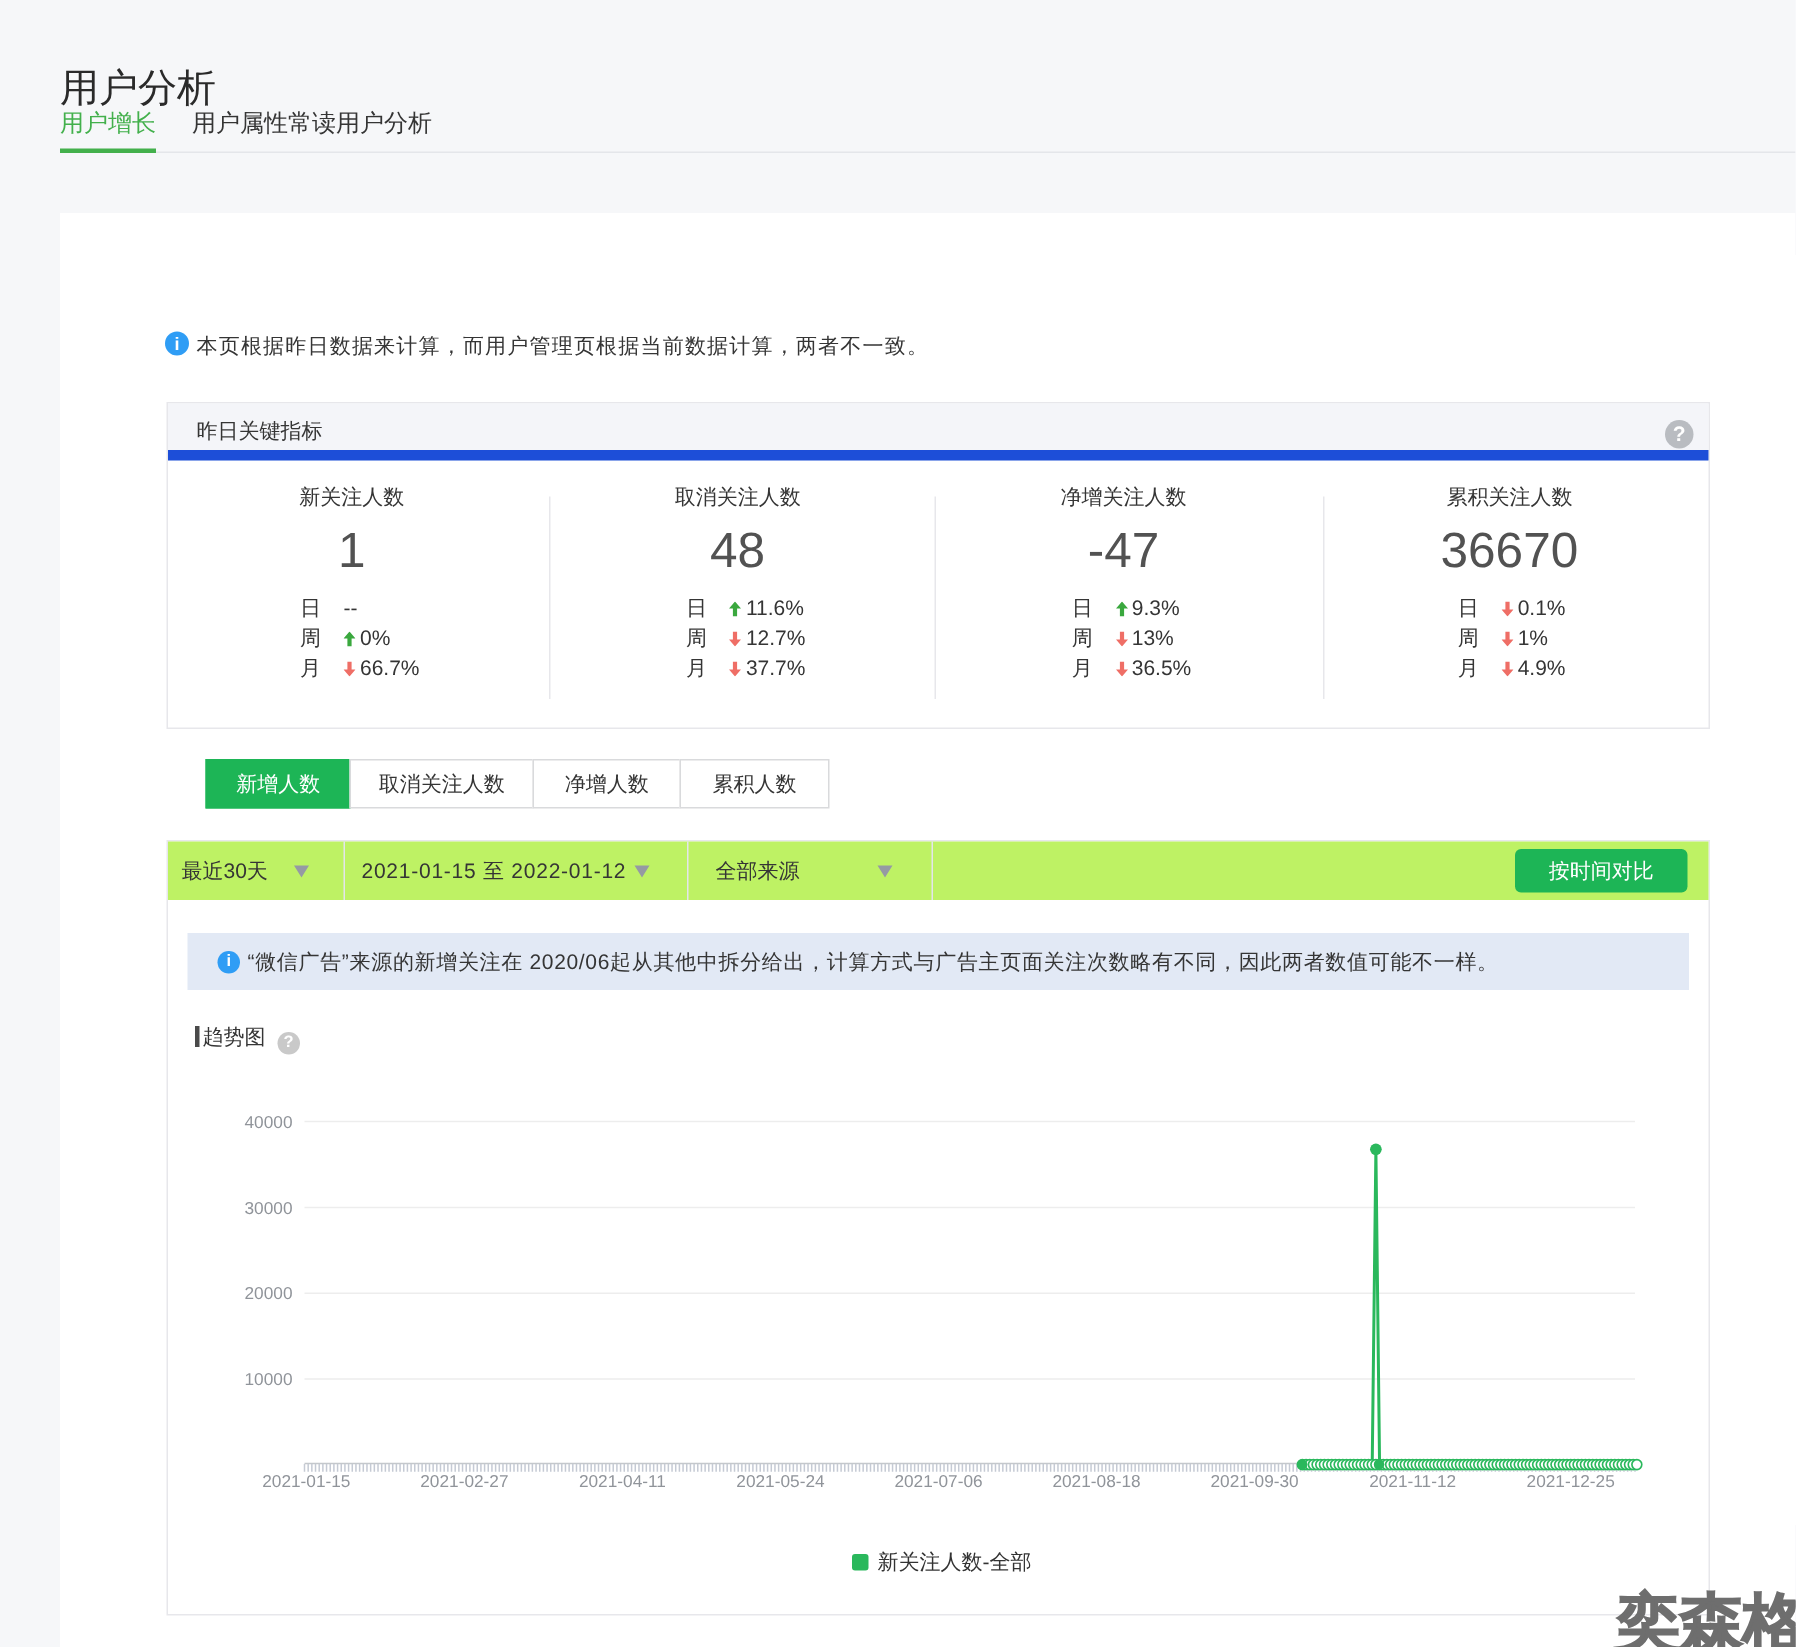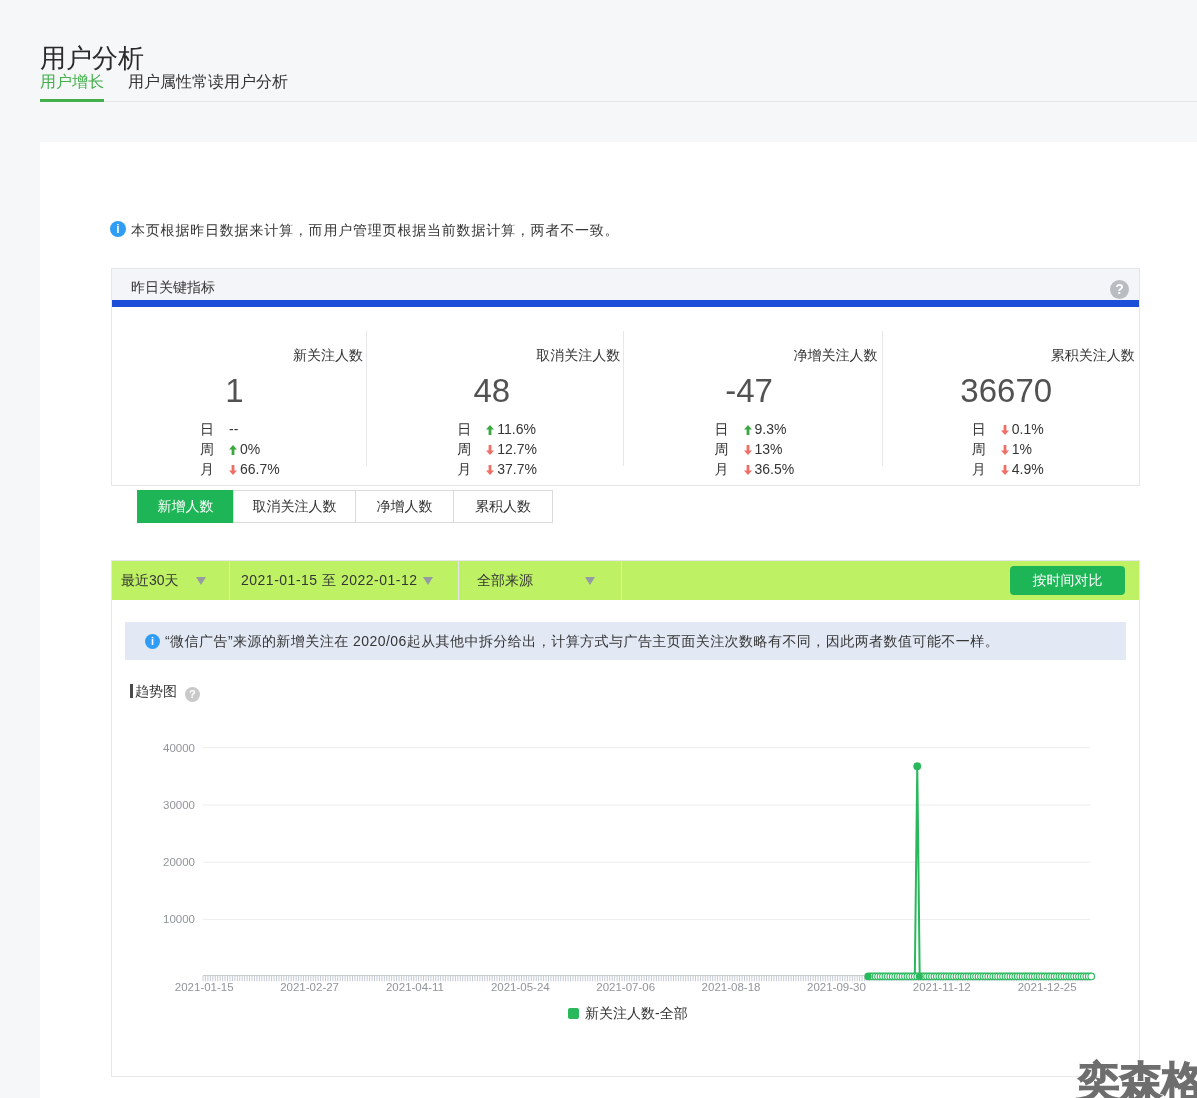--- a/index.html
+++ b/index.html
@@ -9,40 +9,40 @@
 .tabline { position:absolute; left:40px; top:101px; width:1157px; height:1px; background:#e4e6ea; }
 .tabul { position:absolute; left:40px; top:99px; width:64px; height:3px; background:#43b04c; }
 .card { position:absolute; left:40px; top:142px; width:1157px; height:956px; background:#ffffff; }
 .icircle { position:absolute; width:16px; height:16px; border-radius:50%; background:#2f9df5; color:#fff; text-align:center; font-size:12px; line-height:16px; font-weight:700; }
 .qcircle { position:absolute; border-radius:50%; background:#b9bcc1; color:#fff; text-align:center; font-weight:700; }
 .infotext { position:absolute; left:131px; top:223px; font-size:14px; line-height:14px; letter-spacing:0.8px; }
 .panel { position:absolute; left:111px; top:268px; width:1029px; height:218px; border:1px solid #e7e7eb; background:#fff; }
 .phead { height:38px; background:#f4f5f9; border-bottom:7px solid #1d4ed8; line-height:37px; padding-left:19px; font-size:14px; }
 .sep { position:absolute; top:62px; width:1px; height:135px; background:#e7e7eb; }
 .mcol { position:absolute; top:38px; width:257px; }
-.mtitle { text-align:right; margin-top:40px; font-size:14px; transform:translateX(-6px); }
+.mtitle { text-align:center; margin-top:16px; font-size:14px; transform:translateX(-6px); }
 .mnum { text-align:center; margin-top:8px; font-size:33px; color:#525252; line-height:36px; transform:translateX(-6px); }
 .mrows { margin-left:88px; margin-top:10px; }
 .mrow { height:20px; font-size:14px; line-height:20px; }
 .mlbl { display:inline-block; width:29px; }
 .arr { vertical-align:-1px; margin-right:3px; }
-.btns { position:absolute; left:110px; top:490px; height:33px;padding-left:27px; }
+.btns { position:absolute; left:110px; top:506px; height:33px;padding-left:27px; }
 .btn { display:inline-block; float:left; height:33px; line-height:31px; text-align:center; font-size:14px; border:1px solid #d9dadc; background:#fff; margin-left:-1px; }
 .btn.active { background:#1db556; color:#fff; border-color:#1db556; margin-left:0; }
 .trend { position:absolute; left:111px; top:560px; width:1029px; height:517px; border:1px solid #e7e7eb; background:#fff; }
 .fbar { position:relative; height:39px; background:#bef264; font-size:14px; }
 .fitem { position:absolute; top:0; line-height:39px; }
 .fsep { position:absolute; top:0; width:1px; height:39px; background:#e3e5eb; }
 .tri { display:inline-block; width:0; height:0; border-left:5.7px solid transparent; border-right:5.7px solid transparent; border-top:8px solid #959aa3; vertical-align:1px; }
 .cmpbtn { position:absolute; left:898px; top:5px; width:115px; height:29px; background:#1db556; border-radius:4px; color:#fff; text-align:center; line-height:29px; font-size:14px; }
 .note { position:absolute; left:13px; top:61px; width:1001px; height:38px; background:#e2e9f5; font-size:14px; line-height:38px; }
 .notetext { margin-left:40px; letter-spacing:0.45px; }
 .ttl { position:absolute; left:18px; top:122px; font-size:14px; height:16px; }
 .ttlbar { display:inline-block; width:3px; height:14px; background:#4a4a4a; vertical-align:-2px; margin-right:2px; }
-.legend { position:absolute; left:456px; top:444px; font-size:14px; line-height:17px; color:#333; }
+.legend { position:absolute; left:456px; top:472px; font-size:14px; line-height:17px; color:#333; }
 .lsq { display:inline-block; width:11px; height:11px; background:#2ab85c; border-radius:2px; vertical-align:-1px; margin-right:6px; }
 .wm { position:absolute; left:1078px; top:1061px; font-size:42px; line-height:1; font-weight:900; color:#6e6e6e; -webkit-text-stroke:1.2px #6e6e6e; white-space:nowrap; }
 </style></head>
 <body>
 <h1>用户分析</h1>
 <div class="tabs"><span style="color:#43b04c;margin-right:24px">用户增长</span><span style="">用户属性</span><span>常读用户分析</span></div>
 <div class="tabline"></div>
 <div class="tabul"></div>
 <div class="card"></div>
 <div class="icircle" style="left:110px;top:221px;">i</div>

